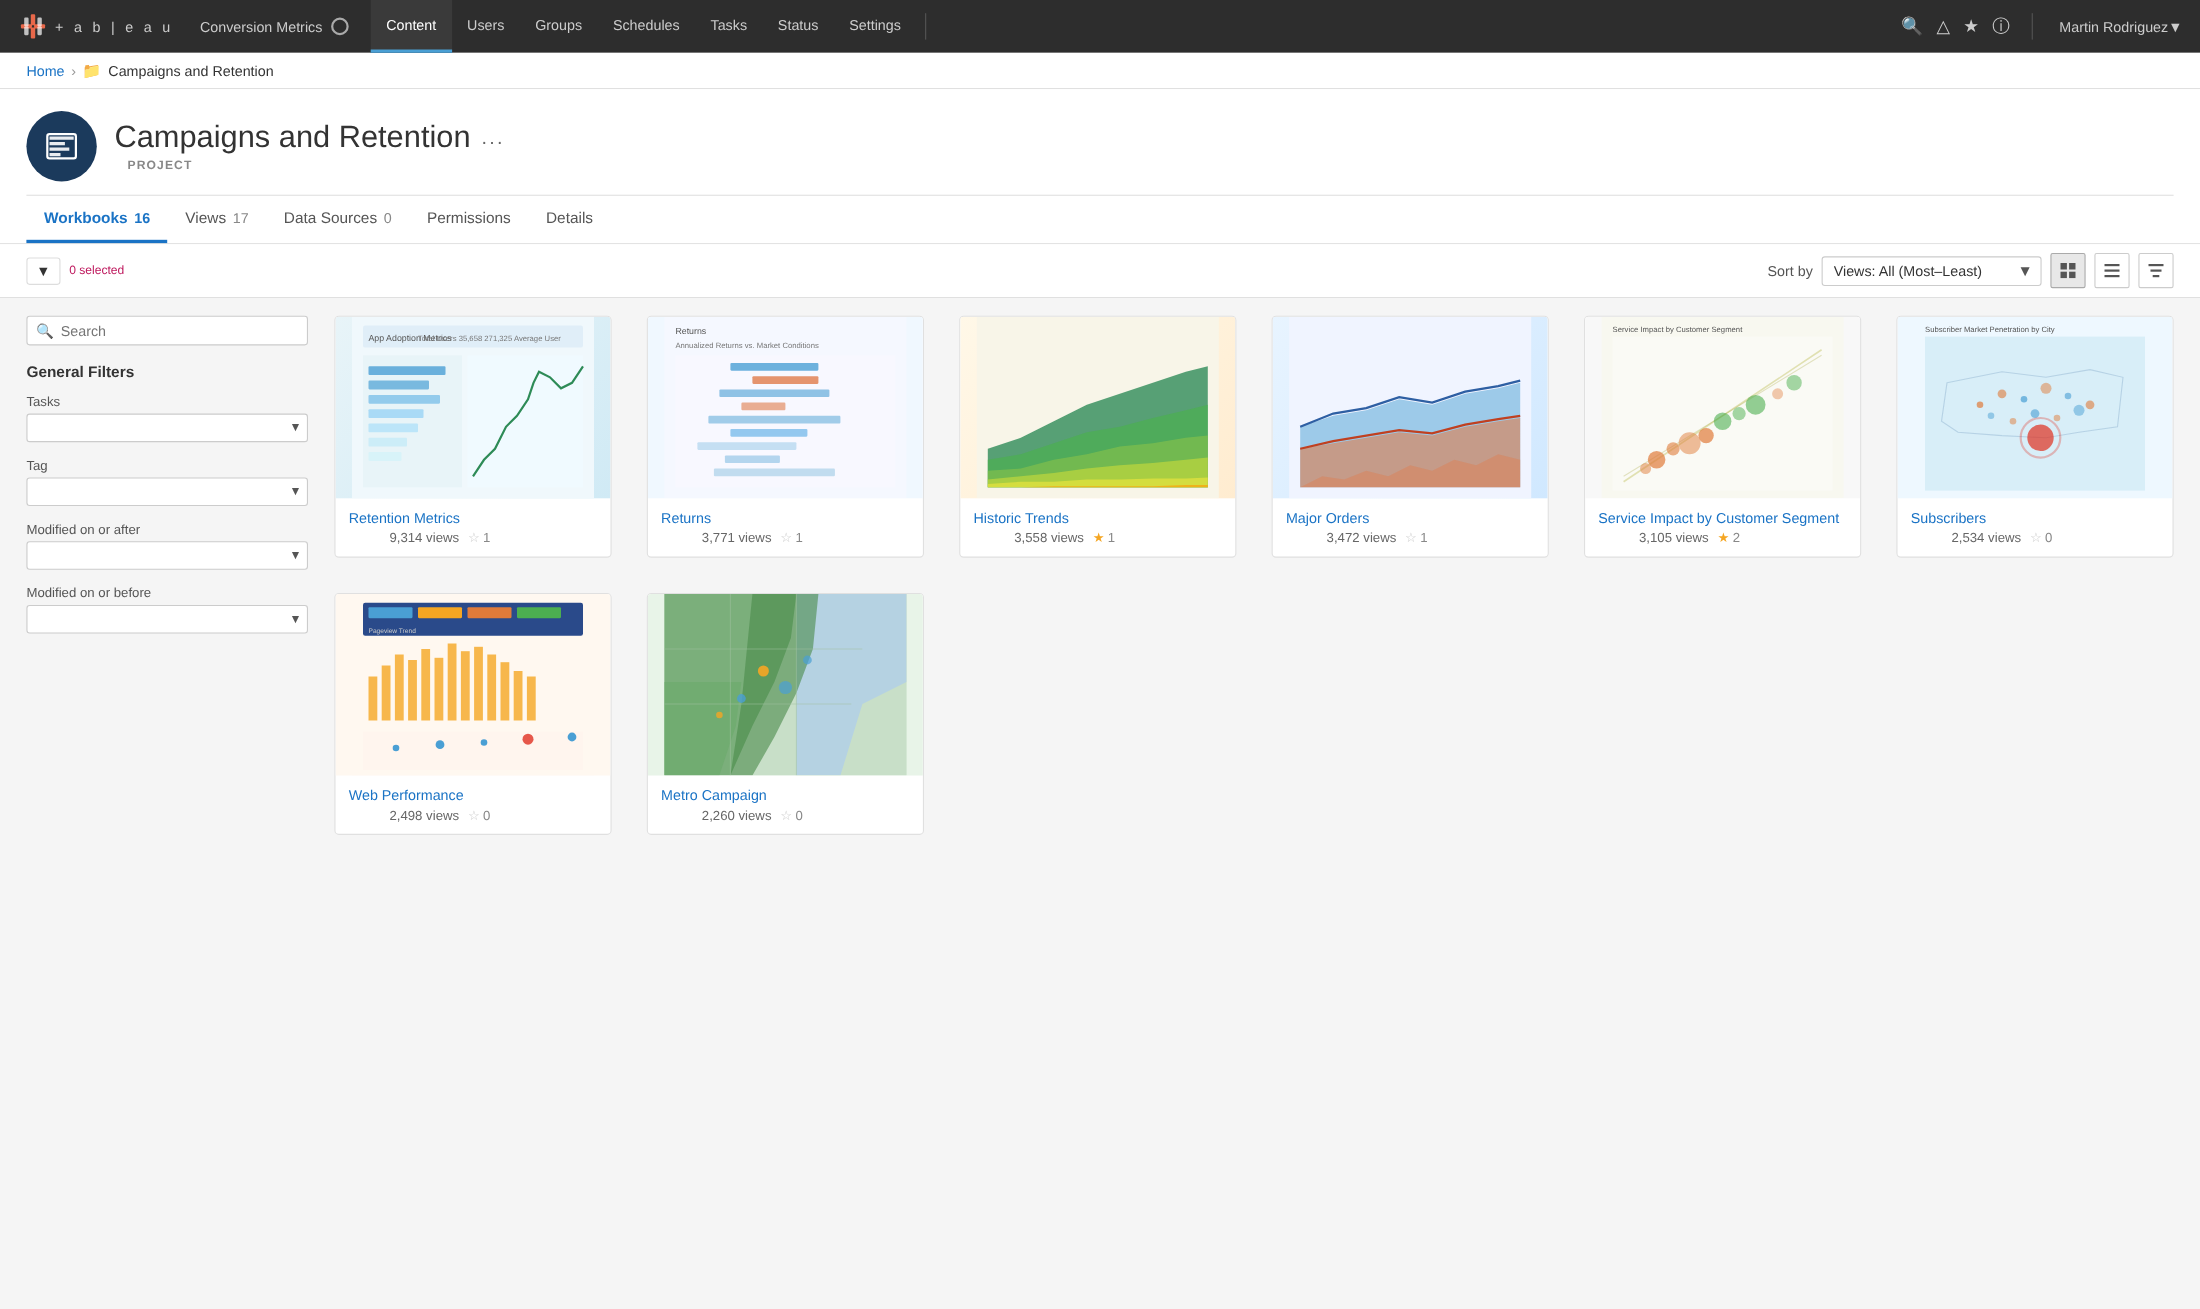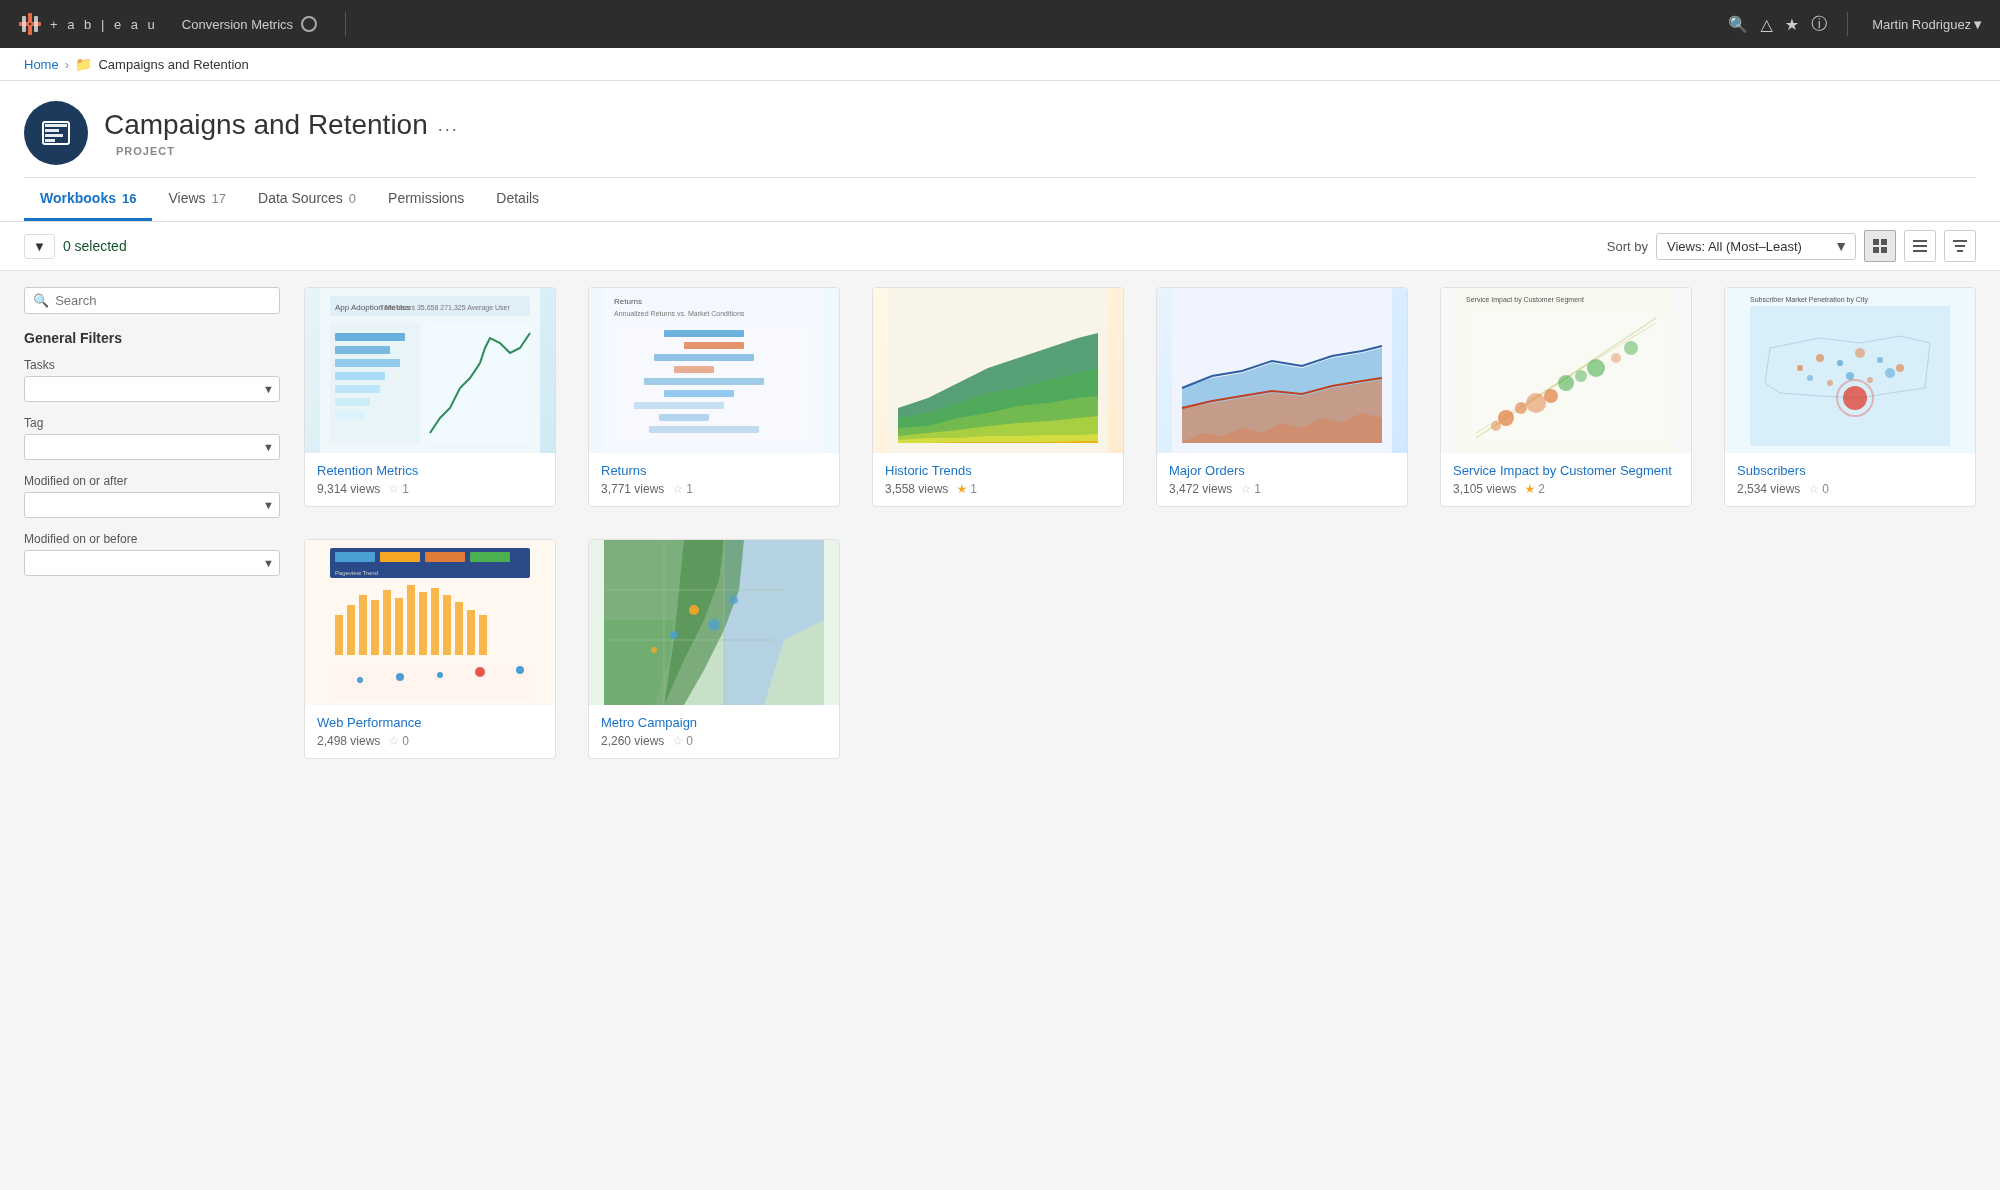--- a/index.html
+++ b/index.html
@@ -216,21 +216,21 @@
       align-items: center;
       gap: 4px;
       font-size: 13px;
       color: #333;
       cursor: pointer;
       padding: 4px 8px;
       border: 1px solid #ddd;
       border-radius: 3px;
       background: #fff;
     }
-    .selected-count { font-size: 14px; color: #14532d; }
+    .selected-count { font-size: 11px; color: #be185d; }
     .toolbar-right {
       display: flex;
       align-items: center;
       gap: 8px;
     }
     .sort-label { font-size: 13px; color: #555; }
     .sort-select-wrapper {
       position: relative;
       display: flex;
       align-items: center;
@@ -394,20 +394,21 @@
       font-weight: 500;
       margin-bottom: 4px;
       cursor: pointer;
     }
     .card-meta {
       display: flex;
       align-items: center;
       gap: 8px;
       font-size: 12px;
       color: #666;
+      margin-left: 37px;
     }
     .card-views { color: #666; }
     .card-star {
       display: flex;
       align-items: center;
       gap: 3px;
       color: #888;
     }
     .star-filled { color: #f5a623; }
     .star-empty { color: #ccc; }
@@ -440,20 +441,29 @@
       </svg>
     </div>
     <span style="font-size:13px; color: #ccc; letter-spacing: 3px;">+ a b | e a u</span>
   </div>
 
   <span class="nav-project-title">Conversion Metrics</span>
   <span class="nav-circle-icon"></span>
 
   <div style="width:20px;"></div>
 
+  <div class="nav-main-links">
+    <a class="nav-link active">Content</a>
+    <a class="nav-link">Users</a>
+    <a class="nav-link">Groups</a>
+    <a class="nav-link">Schedules</a>
+    <a class="nav-link">Tasks</a>
+    <a class="nav-link">Status</a>
+    <a class="nav-link">Settings</a>
+  </div>
 
   <div class="nav-divider"></div>
 
   <div class="nav-icons">
     <span class="nav-icon-btn">🔍</span>
     <span class="nav-icon-btn">△</span>
     <span class="nav-icon-btn">★</span>
     <span class="nav-icon-btn">ⓘ</span>
     <div class="nav-divider"></div>
     <span class="nav-user">

